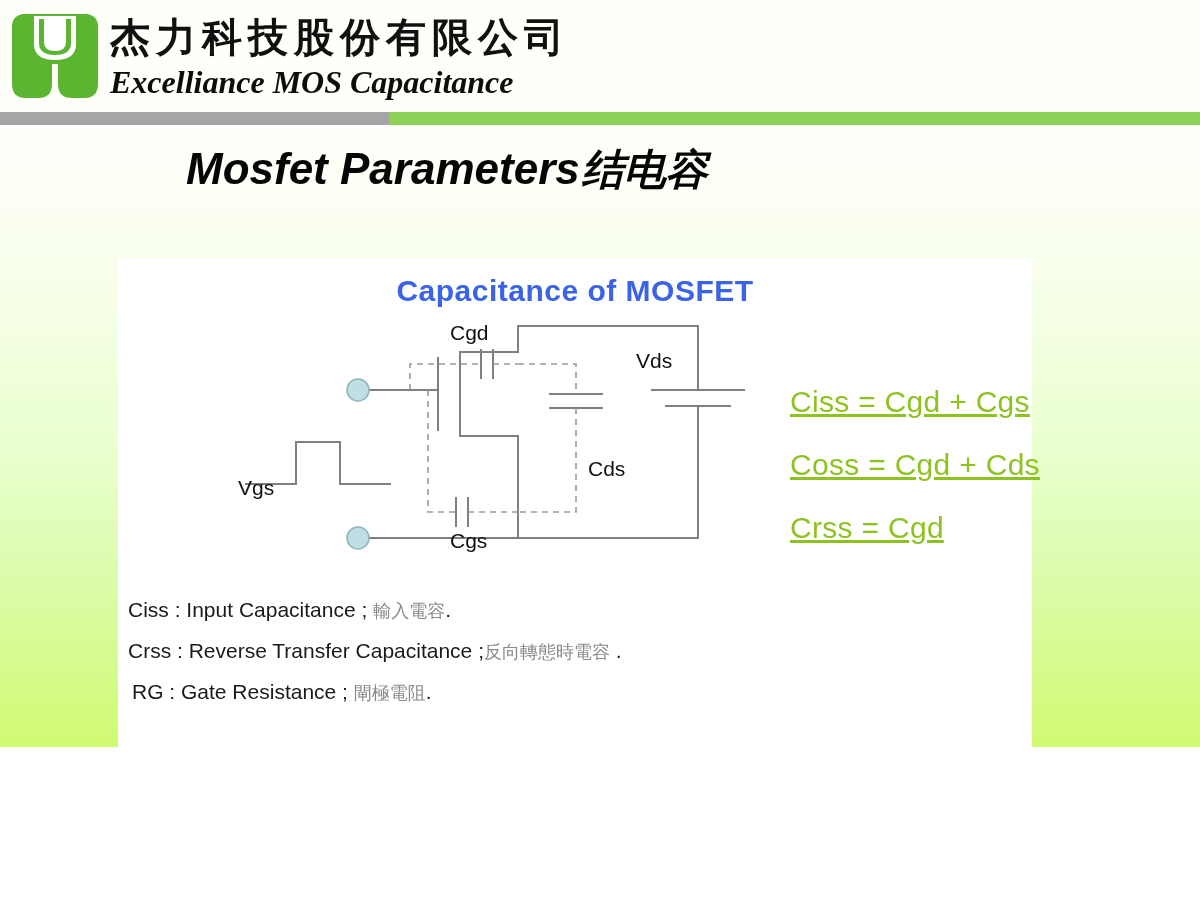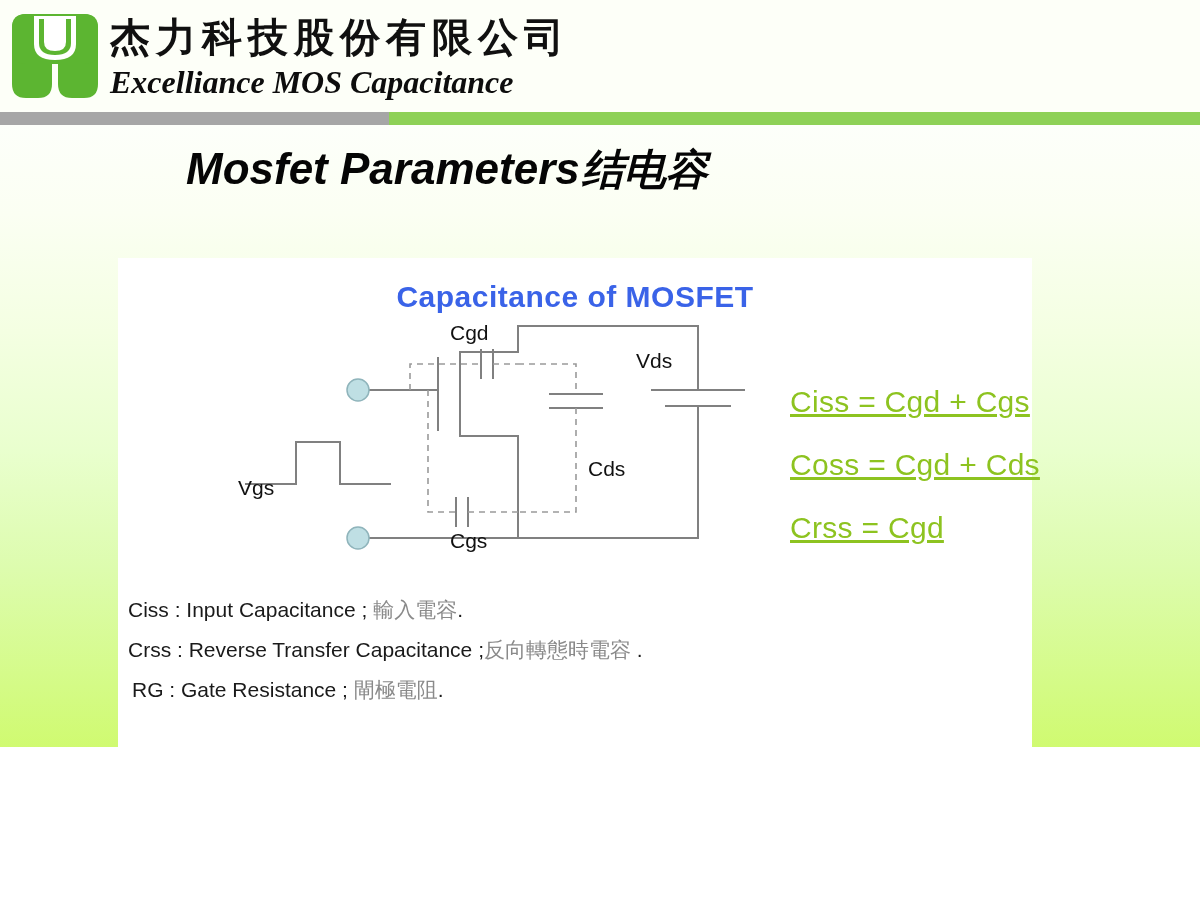--- a/index.html
+++ b/index.html
@@ -117,21 +117,20 @@
   }
   #panel-title {
     position: absolute;
     left: 0; top: 16px;
     width: 914px;
     text-align: center;
     font-size: 30px;
     font-weight: 700;
     color: #3a63e8;
     letter-spacing: 0.5px;
-    margin-top: 6px;
   }
 
   
   #circuit {
     position: absolute;
     left: 110px; top: 62px;
     width: 640px; height: 260px;
   }
 
   
@@ -157,21 +156,21 @@
   }
   .defline {
     font-size: 21px;
     color: #1a1a1a;
     line-height: 40px;
     white-space: nowrap;
   }
   .defline .cjk {
     font-family: "DejaVu Serif", "Liberation Serif", serif;
     color: #8a8a8a;
-    font-size: 21px;
+    font-size: 18px;
     text-align: center;
   }
   .defline.indent { padding-left: 4px; }
 
   
   #footer-bar {
     position: absolute;
     left: 0; top: 863px;
     width: 1200px; height: 37px;
     background: linear-gradient(to right,

